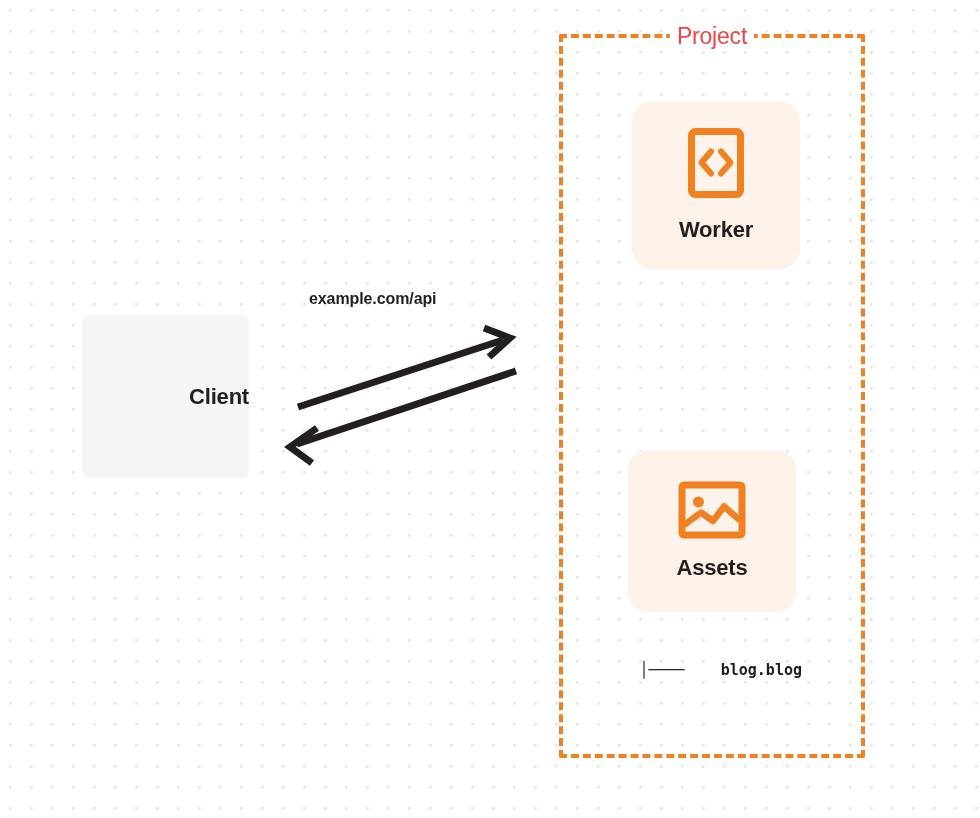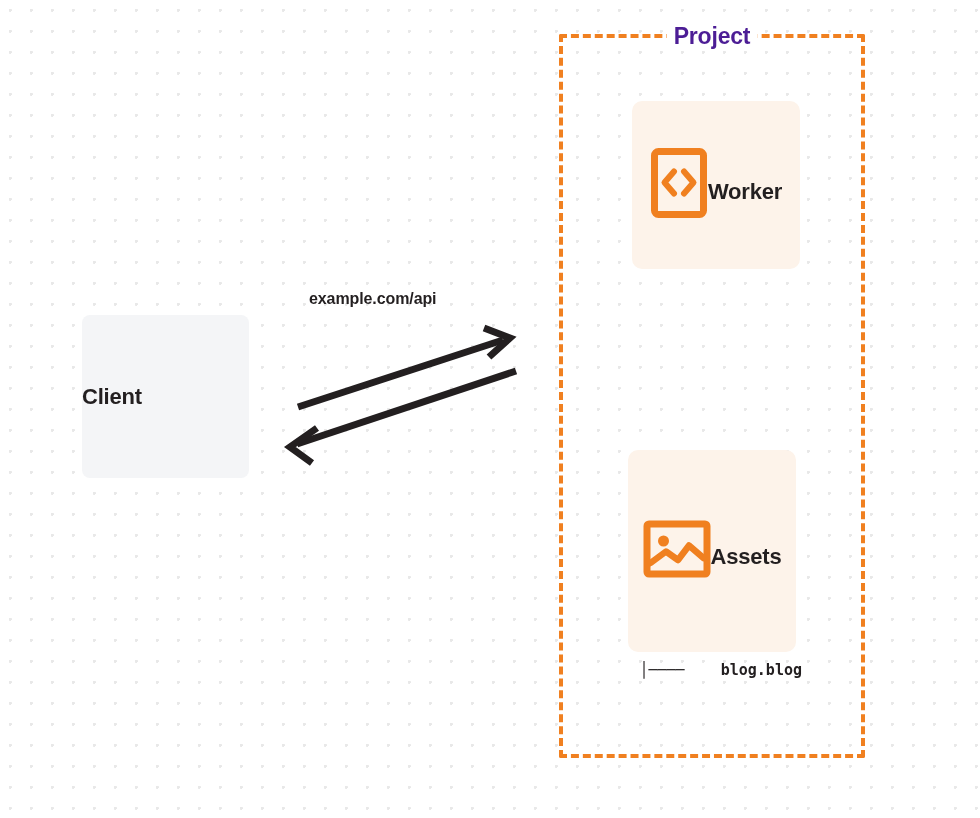--- a/index.html
+++ b/index.html
@@ -37,36 +37,36 @@
     border-radius: 2px;
     box-sizing: border-box;
   }
   #project-label {
     position: absolute;
     left: 50%;
     top: -16px;
     transform: translateX(-50%);
     background: #ffffff;
     padding: 0 7px;
-    color: #4c1d95;
+    color: #ef4444;
     font-size: 23px;
-    font-weight: 700;
+    font-weight: 400;
     letter-spacing: -0.2px;
     line-height: 28px;
     white-space: nowrap;
     font-family: "Liberation Sans", sans-serif;
   }
 
   
   .node-card {
     position: absolute;
     background: #fdf3ea;
-    border-radius: 10px;
+    border-radius: 20px;
     display: flex;
-    flex-direction: row;
+    flex-direction: column;
     align-items: center;
     justify-content: center;
     box-sizing: border-box;
   }
   .node-icon {
     display: block;
   }
   .node-label {
     margin-top: 14px;
     font-size: 22px;
@@ -80,36 +80,36 @@
   #worker-node {
     left: 632px;
     top: 101px;
     width: 168px;
     height: 168px;
   }
   #assets-node {
     left: 628px;
     top: 450px;
     width: 168px;
-    height: 202px;
+    height: 162px;
   }
   #assets-node .node-label { margin-top: 12px; }
 
   
   #client-node {
     position: absolute;
     left: 82px;
     top: 315px;
     width: 167px;
     height: 163px;
     background: #f4f5f7;
     border-radius: 8px;
     display: flex;
     align-items: center;
-    justify-content: flex-start;
+    justify-content: flex-end;
   }
   #client-node .node-label {
     margin-top: 0;
     font-size: 22px;
   }
 
   
   #assets-file-tree {
     position: absolute;
     left: 606px;

